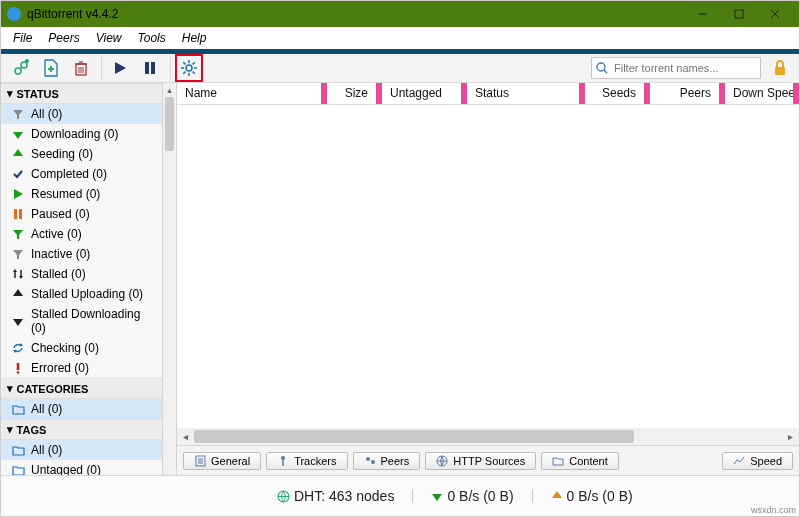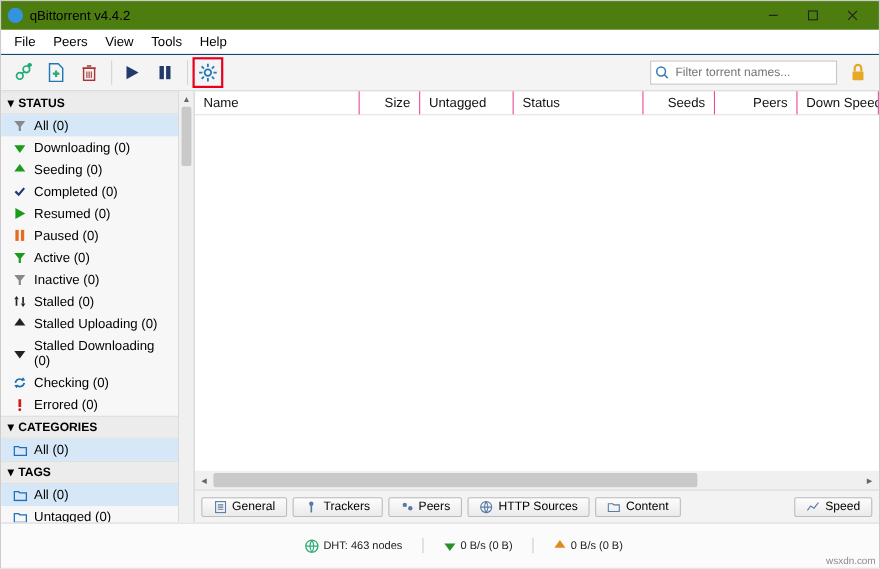--- a/index.html
+++ b/index.html
@@ -4,49 +4,49 @@
 <style>
   * { box-sizing: border-box; }
   html, body { margin:0; padding:0; font-family: "Segoe UI", Tahoma, sans-serif; font-size:12px; color:#000; background:#fff; width:800px; height:517px; overflow:hidden; }
   .window { display:flex; flex-direction:column; height:100%; border:1px solid #ccc; }
   .titlebar { display:flex; align-items:center; height:26px; padding:0 6px; background:#4d7c0f; }
   .titlebar .icon { width:14px; height:14px; border-radius:50%; background:#3393df; display:inline-block; margin-right:6px; }
   .titlebar .title { flex:0 0 auto; }
   .titlebar .spacer { flex:1; }
   .winbtn { width:36px; height:26px; display:flex; align-items:center; justify-content:center; color:#333; }
   .menubar { display:flex; gap:0; height:22px; align-items:stretch; padding:0 4px; }
-  .menuitem { padding:2px 8px; display:flex; align-items:center; }
-  .toolbar { display:flex; align-items:center; height:34px; background:#f4f4f4; border-top:1px solid #0c4a6e; border-bottom:1px solid #d9d9d9; padding:0 6px; gap:0; }
+  .menuitem { padding:2px 8px; display:flex; align-items:center;font-style:italic; }
+  .toolbar { display:flex; align-items:center; height:34px; background:#f4f4f4; border-top:5px solid #0c4a6e; border-bottom:1px solid #d9d9d9; padding:0 6px; gap:0; }
   .tbtn { width:28px; height:28px; display:flex; align-items:center; justify-content:center; margin-right:2px; }
   .tbtn.highlight { border:2px solid #e6001e; }
   .tdiv { width:1px; height:22px; background:#d4d4d4; margin:0 4px; }
   .search { margin-left:auto; display:flex; align-items:center; width:170px; height:22px; border:1px solid #c6c6c6; background:#fff; padding:0 4px; gap:4px; }
   .search input { border:none; outline:none; flex:1; font-size:11px; color:#555; }
   .lockbtn { width:26px; height:26px; display:flex; align-items:center; justify-content:center; margin-left:6px; }
   .body { display:flex; flex:1; min-height:0; }
   .sidebar { width:162px; background:#f7f7f7; border-right:1px solid #d3d3d3; overflow:hidden; display:flex; flex-direction:column; }
   .scrollcol { width:14px; background:#f0f0f0; border-right:1px solid #d3d3d3; position:relative; }
   .scrollthumb { position:absolute; left:2px; right:2px; top:0; height:50px; background:#c9c9c9; border-radius:2px; }
   .scrollarrow { position:absolute; left:0; right:0; height:14px; display:flex; align-items:center; justify-content:center; color:#666; font-size:9px; }
   .section-hdr { display:flex; align-items:center; gap:4px; background:#ececec; font-weight:bold; font-size:11px; padding:3px 6px; border-top:1px solid #e0e0e0; border-bottom:1px solid #e0e0e0; }
   .side-item { display:flex; align-items:center; gap:6px; padding:3px 6px 3px 10px; cursor:default; font-size:12px; }
   .side-item.selected { background:#d6e8f7; }
   .side-ico { width:14px; height:14px; display:flex; align-items:center; justify-content:center; flex:0 0 14px; }
   .main { flex:1; display:flex; flex-direction:column; min-width:0; }
   .list-header { display:flex; border-bottom:1px solid #d9d9d9; height:22px; font-size:12px; color:#111; }
-  .list-header .col { padding:3px 8px; border-right:1px solid #ec4899; white-space:nowrap; overflow:hidden; }
+  .list-header .col { padding:3px 8px; border-right:6px solid #ec4899; white-space:nowrap; overflow:hidden; }
   .list-body { flex:1; background:#fff; }
   .hscroll { height:17px; background:#f0f0f0; display:flex; align-items:center; }
   .hscroll .harrow { width:17px; height:17px; display:flex; align-items:center; justify-content:center; color:#666; font-size:10px; }
   .hscroll .htrack { flex:1; height:17px; position:relative; }
   .hscroll .hthumb { position:absolute; left:0; top:2px; bottom:2px; width:440px; background:#c9c9c9; border-radius:2px; }
   .tabbar { display:flex; align-items:center; gap:5px; padding:3px 6px; border-top:1px solid #d7d7d7; background:#f3f3f3; height:30px; }
   .tab { display:flex; align-items:center; gap:5px; background:linear-gradient(#fdfdfd,#eaeaea); border:1px solid #bcbcbc; border-radius:2px; padding:2px 10px; font-size:11px; }
   .tab .ico { width:12px; height:12px; display:flex; align-items:center; justify-content:center; }
-  .statusbar { display:flex; align-items:center; gap:18px; padding:20px 8px; height:22px; border-top:1px solid #d7d7d7; font-size:10px; color:#222; background:#fbfbfb; }
+  .statusbar { display:flex; align-items:center; gap:18px; padding:20px 8px; height:22px; border-top:1px solid #d7d7d7; font-size:14px; color:#222; background:#fbfbfb; }
   .statusbar .seg { display:flex; align-items:center; gap:4px; }
   .sep { width:1px; height:14px; background:#ccc; }
   svg { display:block; }
   .watermark { position:absolute; right:4px; bottom:2px; font-size:9px; color:#8b8b8b; }
 </style>
 </head>
 <body>
 
 <div class="window">
 

